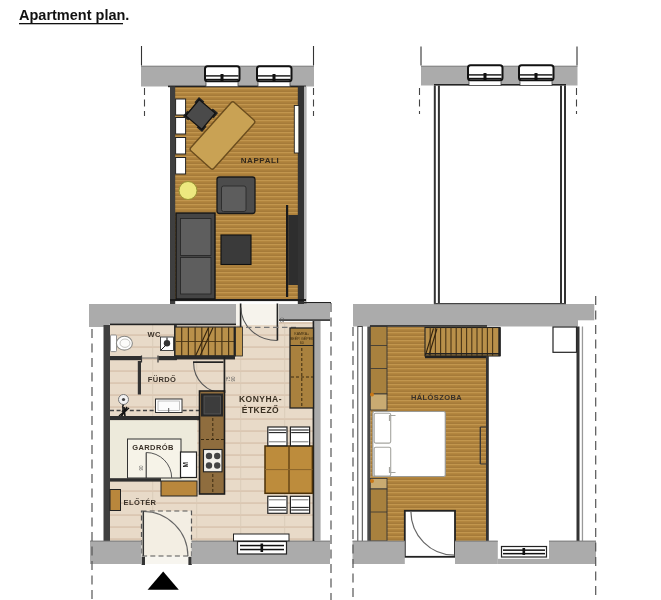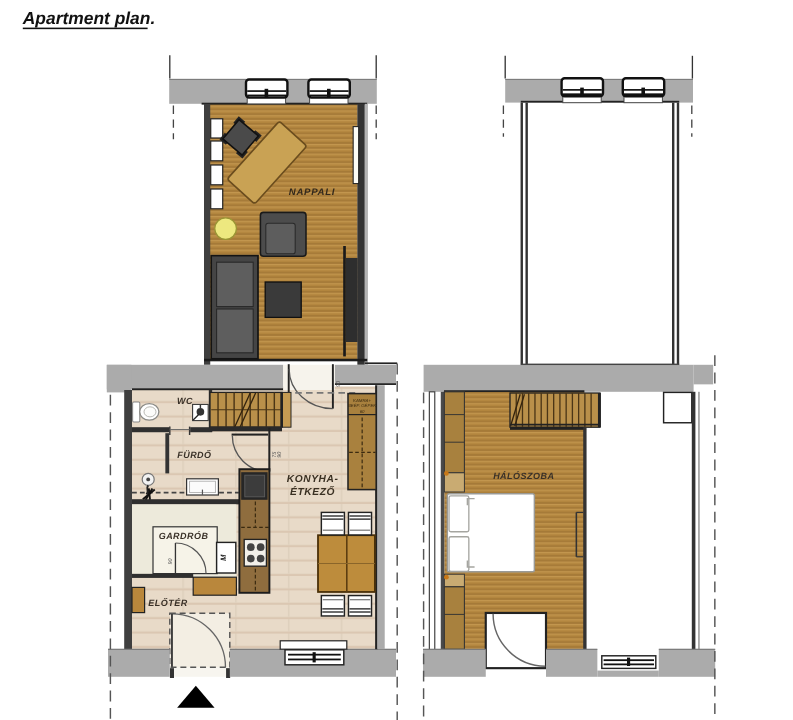--- a/index.html
+++ b/index.html
@@ -1,16 +1,16 @@
 <!DOCTYPE html>
 <html><head>
 <meta charset="utf-8">
 <style>
 html,body{margin:0;padding:0;background:#fff;}
-#page{width:642px;height:600px;position:relative;font-family:"Liberation Sans",sans-serif;font-style:italic;}
+#page{width:642px;height:600px;position:relative;font-family:"Liberation Sans",sans-serif;}
 svg{position:absolute;left:0;top:0;}
 text{font-family:"Liberation Sans",sans-serif;}
 </style>
 </head>
 <body>
 <div id="page">
 <svg width="661" height="600" viewBox="0 0 661 600">
 <defs>
 <pattern id="wood" width="8" height="4" patternUnits="userSpaceOnUse">
  <rect width="8" height="4" fill="#b3863f"></rect>

